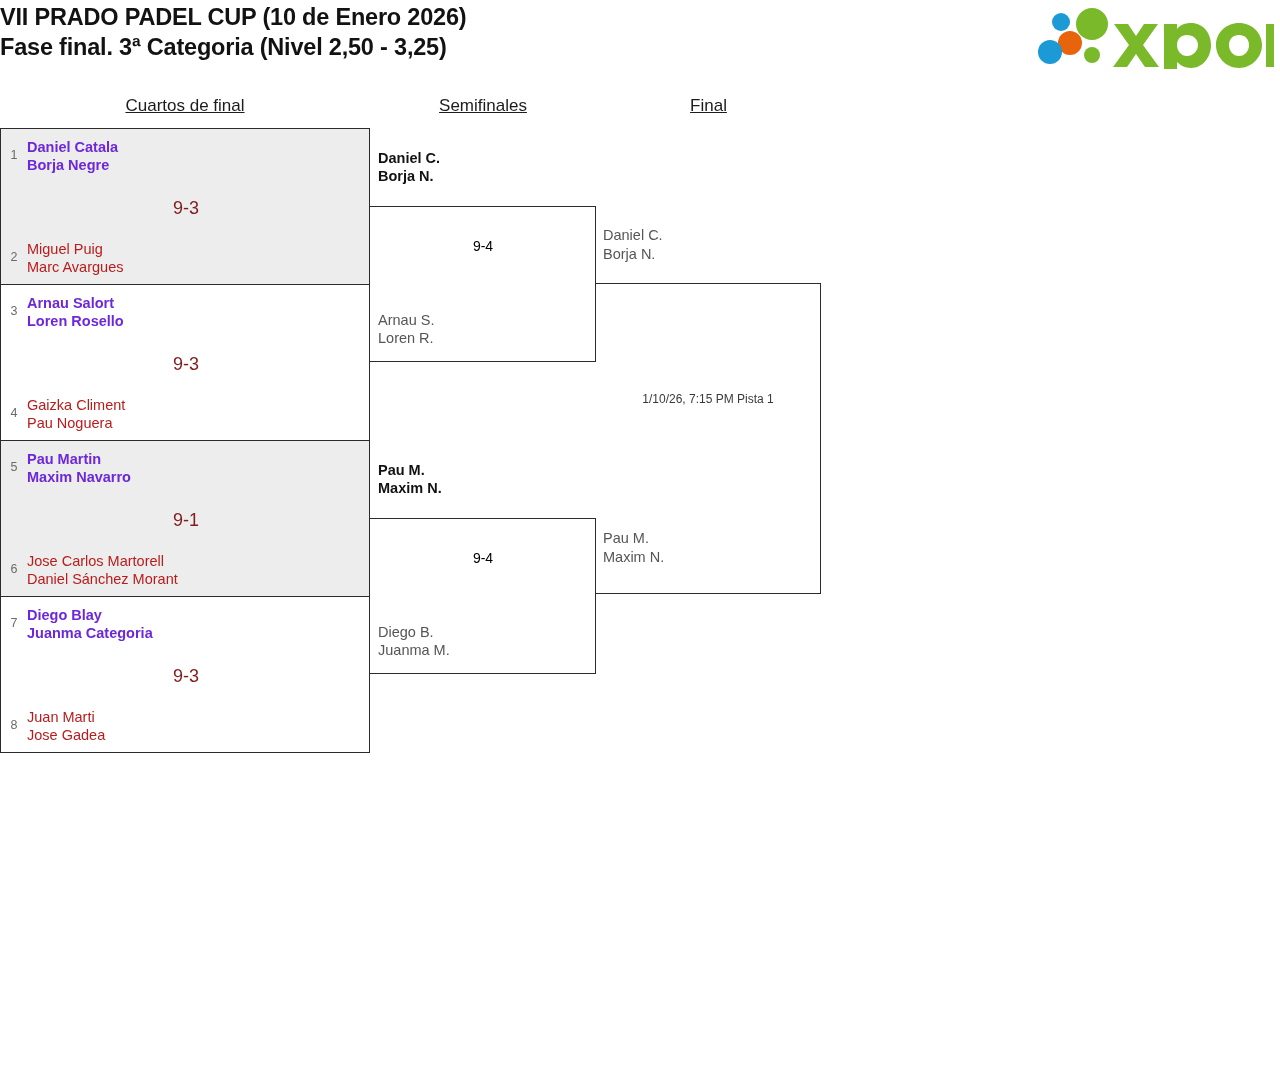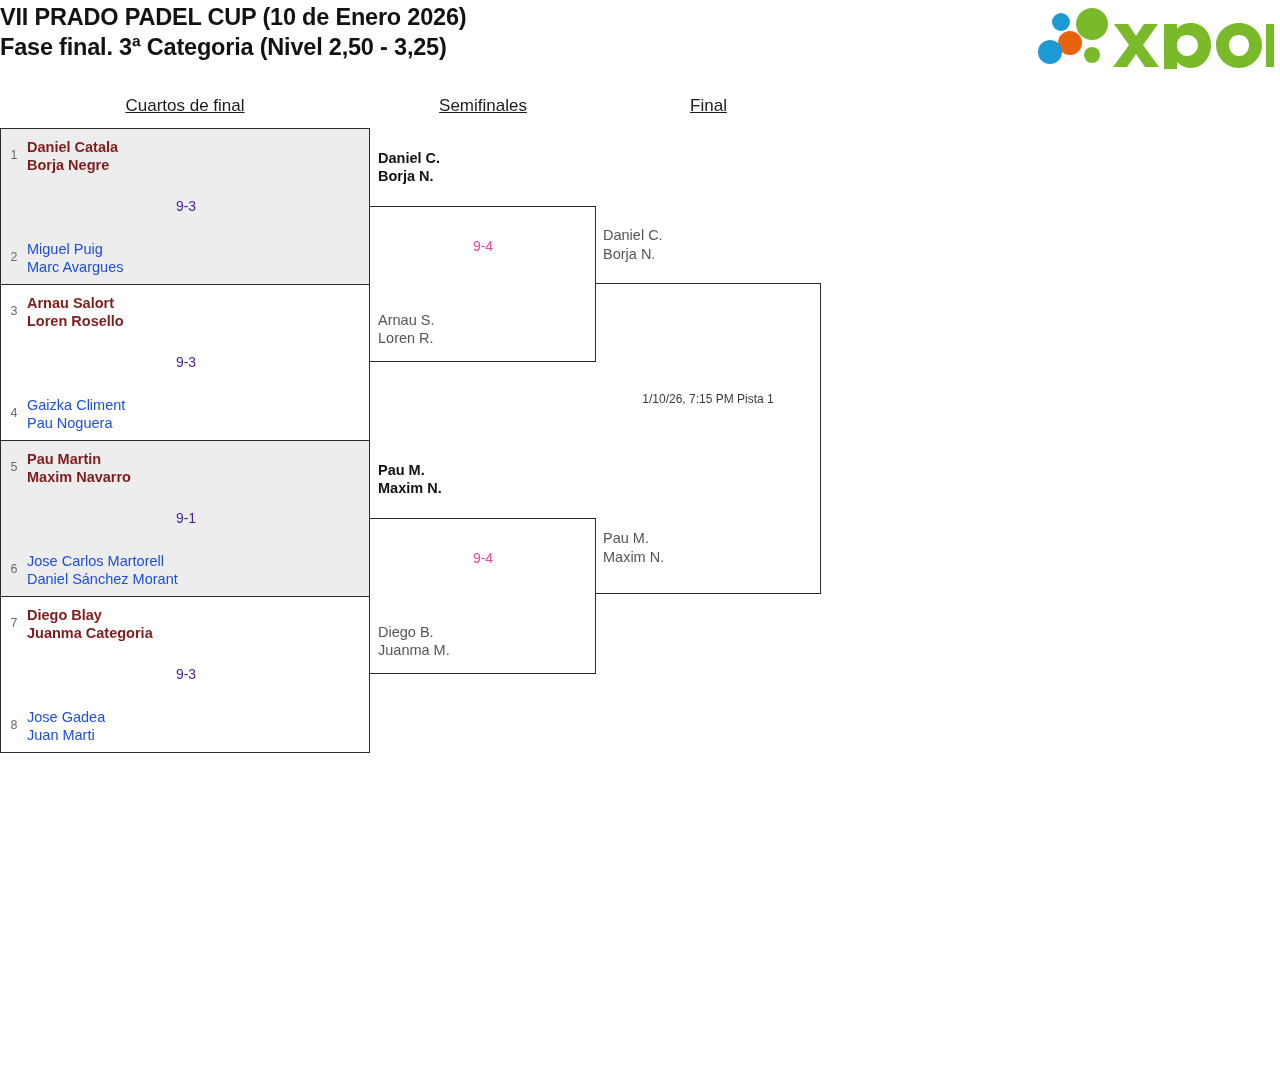--- a/index.html
+++ b/index.html
@@ -104,52 +104,52 @@
     padding-top: 9px;
   }
   .names {
     flex: 1 1 auto;
     font-size: 14.5px;
     line-height: 18px;
     padding-top: 1px;
   }
   .names .pl { display: block; white-space: nowrap; }
 
-  .winner .names { color: #7f1d1d; font-weight: bold; }
-  .loser  .names { color: #1d4ed8; font-weight: normal; }
+  .winner .names { color: #6d28d9; font-weight: bold; }
+  .loser  .names { color: #b91c1c; font-weight: normal; }
 
   .qf-score {
     position: absolute;
     left: 0;
     top: 69px;
     width: 370px;
     text-align: center;
-    font-size: 14px;
-    color: #4c1d95;
+    font-size: 18px;
+    color: #7f1d1d;
   }
 
   
   .sf-box {
     position: absolute;
     left: 370px;
     width: 226px;
     border: 1px solid #2b2b2b;
     border-left: none;
   }
   .sf-box.sf-1 { top: 206px; height: 156px; }
   .sf-box.sf-2 { top: 518px; height: 156px; }
 
   .sf-score {
     position: absolute;
     left: 0;
     top: 31px;
     width: 226px;
     text-align: center;
     font-size: 14px;
-    color: #ec4899;
+    color: #000000;
   }
 
   .sf-team {
     position: absolute;
     left: 8px;
     width: 218px;
     font-size: 14.5px;
     line-height: 18px;
   }
   .sf-team.above { top: -58px; }
@@ -297,22 +297,22 @@
           <span class="seed">7</span>
           <span class="names">
             <span class="pl">Diego Blay</span>
             <span class="pl">Juanma Categoria</span>
           </span>
         </div>
         <div class="qf-score">9-3</div>
         <div class="team bottom loser">
           <span class="seed">8</span>
           <span class="names">
+            <span class="pl">Juan Marti</span>
             <span class="pl">Jose Gadea</span>
-            <span class="pl">Juan Marti</span>
           </span>
         </div>
       </div>
     </div>
 
     <div class="sf-box sf-1">
       <div class="sf-team above winner">
         <span class="pl">Daniel C.</span>
         <span class="pl">Borja N.</span>
       </div>

